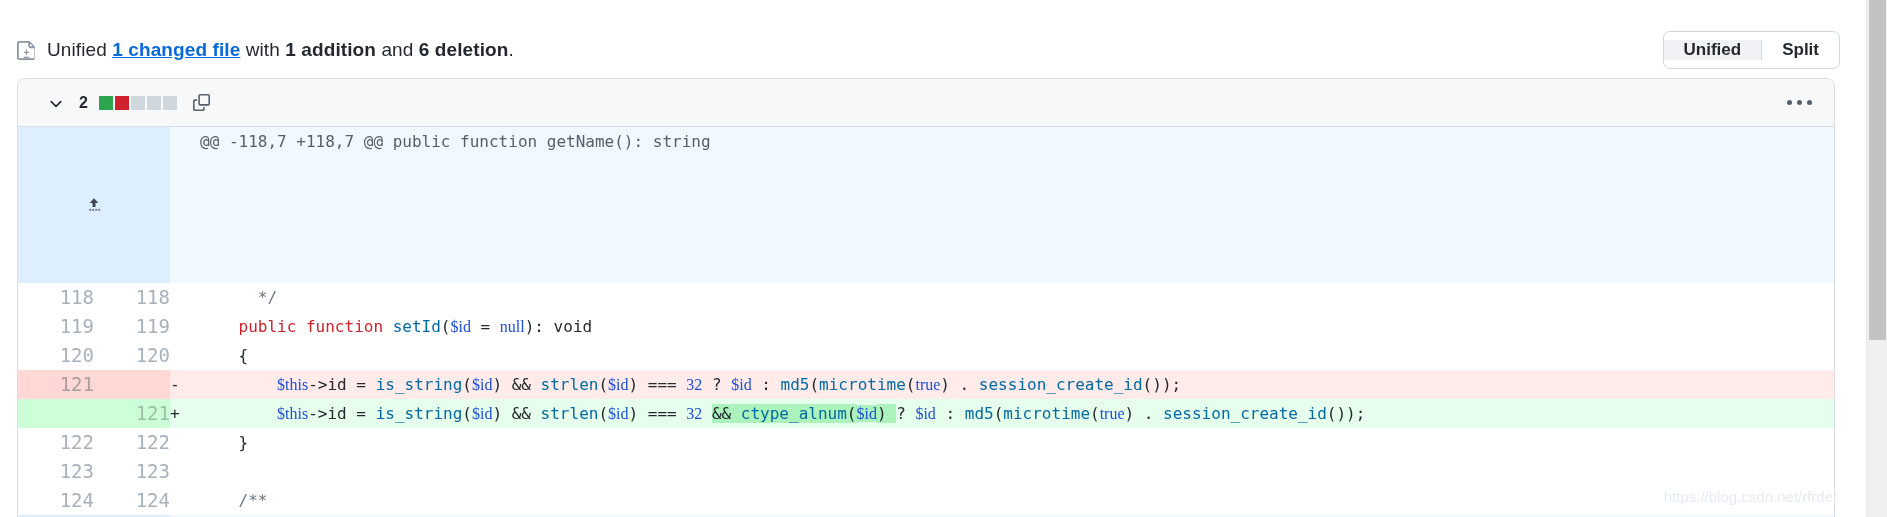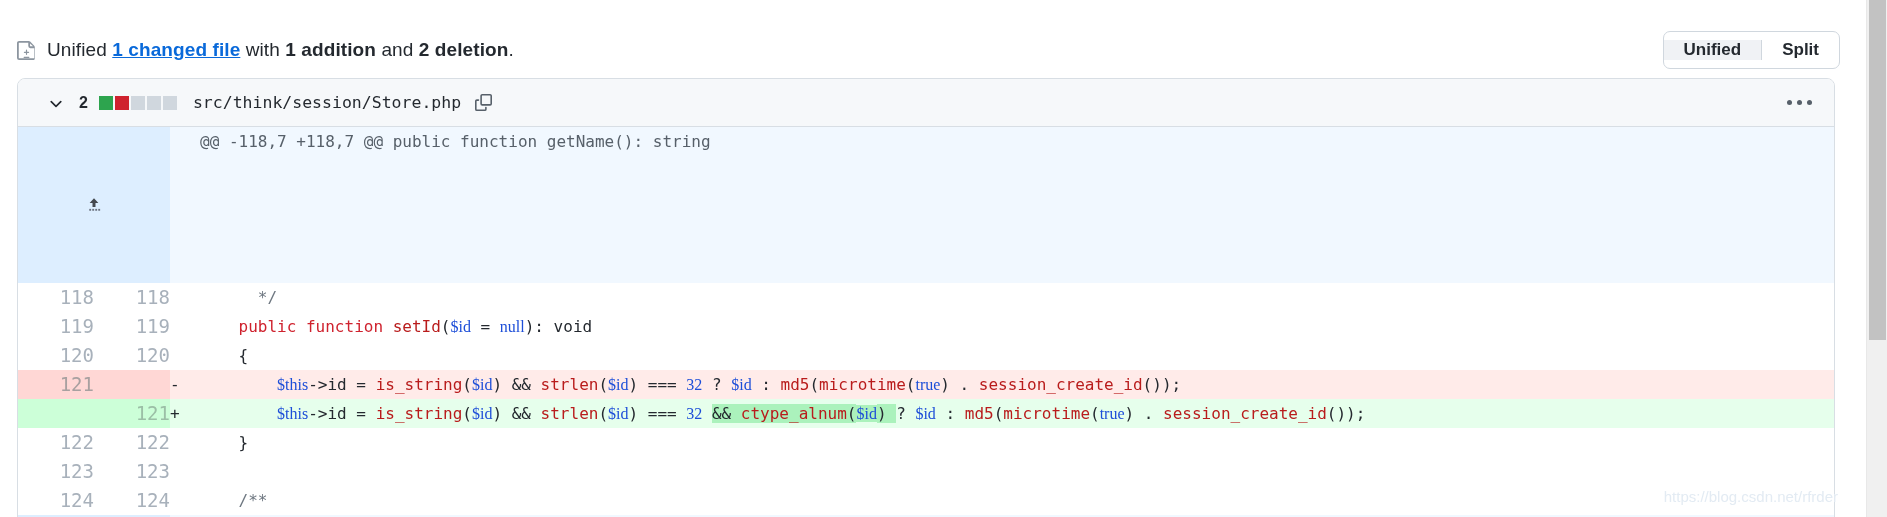--- a/index.html
+++ b/index.html
@@ -216,21 +216,21 @@
     justify-content: center;
     height: 40px;
     cursor: pointer;
   }
 
   
   .wd-add { background: #abf2bc; }
 
   
   .k  { color: #cf222e; }   
-  .fn { color: #b91c1c; }   
+  .fn { color: #0369a1; }   
   .v  { color: #1d4ed8; font-family: Liberation Serif, serif; }   
   .pl { color: #24292f; }   
   .cm { color: #6e7781; }   
 
   
   .watermark {
     position: absolute;
     right: 28px;
     bottom: 12px;
     font-size: 15px;
@@ -247,21 +247,21 @@
 
   <div class="summary-bar">
 
     <div class="summary-left">
       <span class="file-diff-icon">
         <svg width="19" height="21" viewBox="0 0 16 16" aria-hidden="true">
           <path fill="#8c959f" d="M1.75 1.5a.25.25 0 0 0-.25.25v12.5c0 .138.112.25.25.25h12.5a.25.25 0 0 0 .25-.25V6h-3.25A1.75 1.75 0 0 1 9.5 4.25V1.5Zm9.25.5v2.25c0 .138.112.25.25.25h2.25Zm-9.25-2h8.086a1.75 1.75 0 0 1 1.237.513l3.414 3.414c.329.328.513.773.513 1.237v9.086A1.75 1.75 0 0 1 14.25 16H1.75A1.75 1.75 0 0 1 0 14.25V1.75C0 .784.784 0 1.75 0Z"></path>
           <path fill="#8c959f" d="M8 7.25a.5.5 0 0 1 .5.5v1.25h1.25a.5.5 0 0 1 0 1H8.5v1.25a.5.5 0 0 1-1 0V10H6.25a.5.5 0 0 1 0-1H7.5V7.75a.5.5 0 0 1 .5-.5Zm-2 6h4a.5.5 0 0 1 0 1H6a.5.5 0 0 1 0-1Z"></path>
         </svg>
       </span>
-      <span class="summary-text"><span>Unified </span><a class="link" href="#">1 changed file</a><span> with </span><b>1 addition</b><span> and </span><b>2 deletion</b><span>.</span></span>
+      <span class="summary-text"><span>Unified </span><a class="link" href="#">1 changed file</a><span> with </span><b>1 addition</b><span> and </span><b>6 deletion</b><span>.</span></span>
     </div>
 
     <div class="seg-toggle">
       <button class="seg selected">Unified</button>
       <button class="seg">Split</button>
     </div>
 
   </div>
 
   <div class="file-box">
@@ -276,21 +276,20 @@
       <span class="diffstat-count">2</span>
 
       <span class="diffstat-blocks">
           <span style="background: rgb(45, 164, 78);"></span>
           <span style="background: rgb(207, 34, 46);"></span>
           <span style="background: rgb(208, 215, 222);"></span>
           <span style="background: rgb(208, 215, 222);"></span>
           <span style="background: rgb(208, 215, 222);"></span>
         </span>
 
-      <span class="file-path">src/think/session/Store.php</span>
 
       <span class="copy-icon">
         <svg width="17" height="19" viewBox="0 0 16 16" aria-hidden="true">
           <path fill="#57606a" d="M0 6.75C0 5.784.784 5 1.75 5h1.5a.75.75 0 0 1 0 1.5h-1.5a.25.25 0 0 0-.25.25v7.5c0 .138.112.25.25.25h7.5a.25.25 0 0 0 .25-.25v-1.5a.75.75 0 0 1 1.5 0v1.5A1.75 1.75 0 0 1 9.25 16h-7.5A1.75 1.75 0 0 1 0 14.25Z"></path>
           <path fill="#57606a" d="M5 1.75C5 .784 5.784 0 6.75 0h7.5C15.216 0 16 .784 16 1.75v7.5A1.75 1.75 0 0 1 14.25 11h-7.5A1.75 1.75 0 0 1 5 9.25Zm1.75-.25a.25.25 0 0 0-.25.25v7.5c0 .138.112.25.25.25h7.5a.25.25 0 0 0 .25-.25v-7.5a.25.25 0 0 0-.25-.25Z"></path>
         </svg>
       </span>
 
       <span class="file-header-spacer"></span>
 

